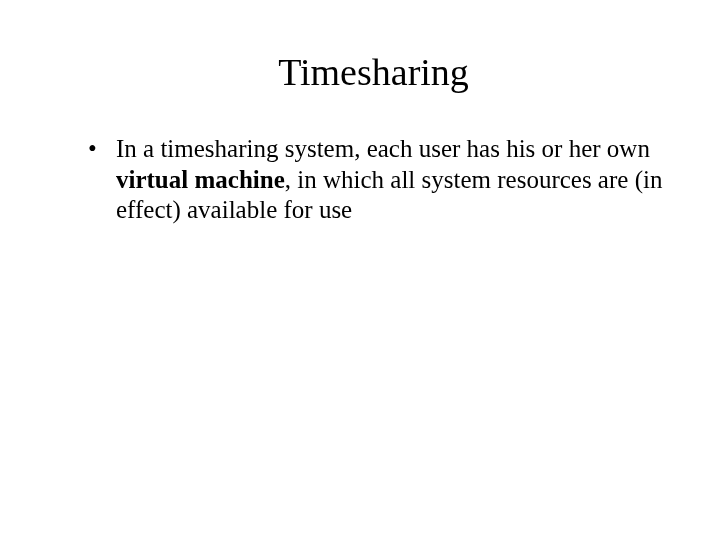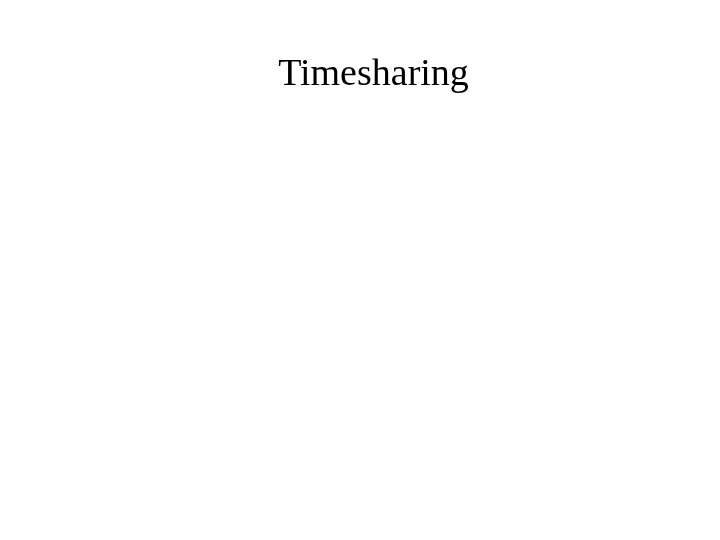--- a/index.html
+++ b/index.html
@@ -45,14 +45,17 @@
   .bold {
     font-weight: bold;
   }
 </style>
 </head>
 <body>
 
 <div class="slide">
   <h1 class="title">Timesharing</h1>
   <ul class="body">
+    <li>
+      <span>In a timesharing system, each user has his or her own </span><span class="bold">virtual machine</span><span>, in which all system resources are (in effect) available for use</span>
+    </li>
   </ul>
 </div>
 
 </body></html>

